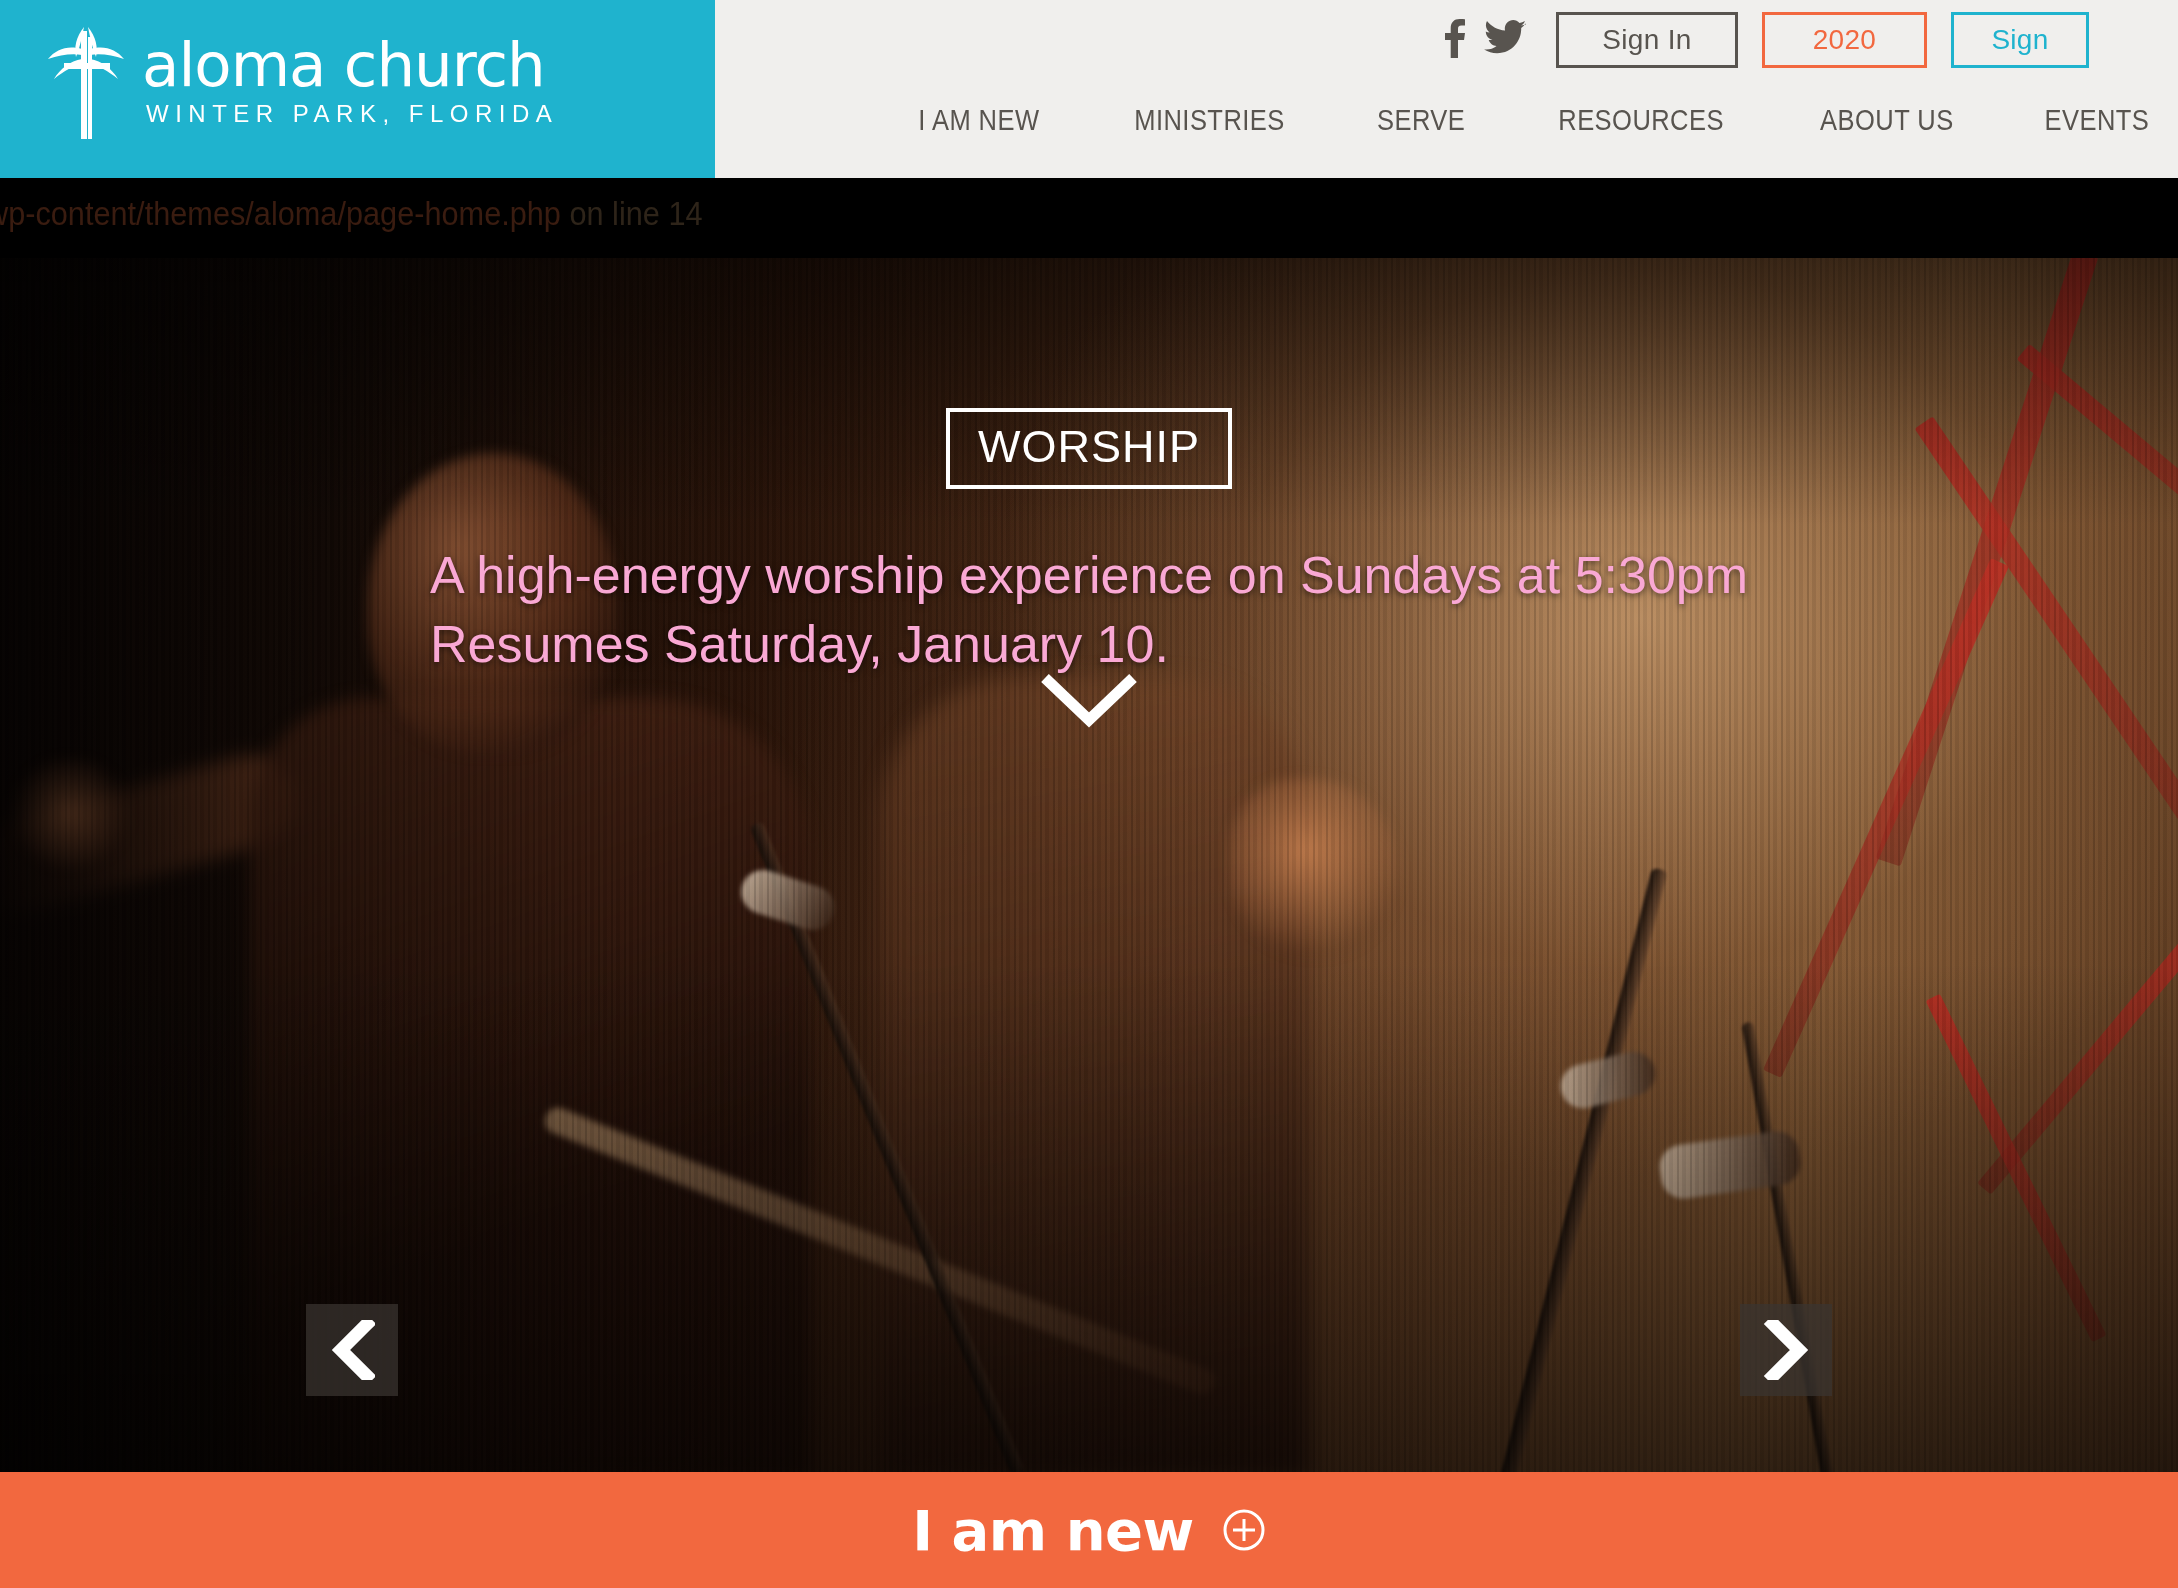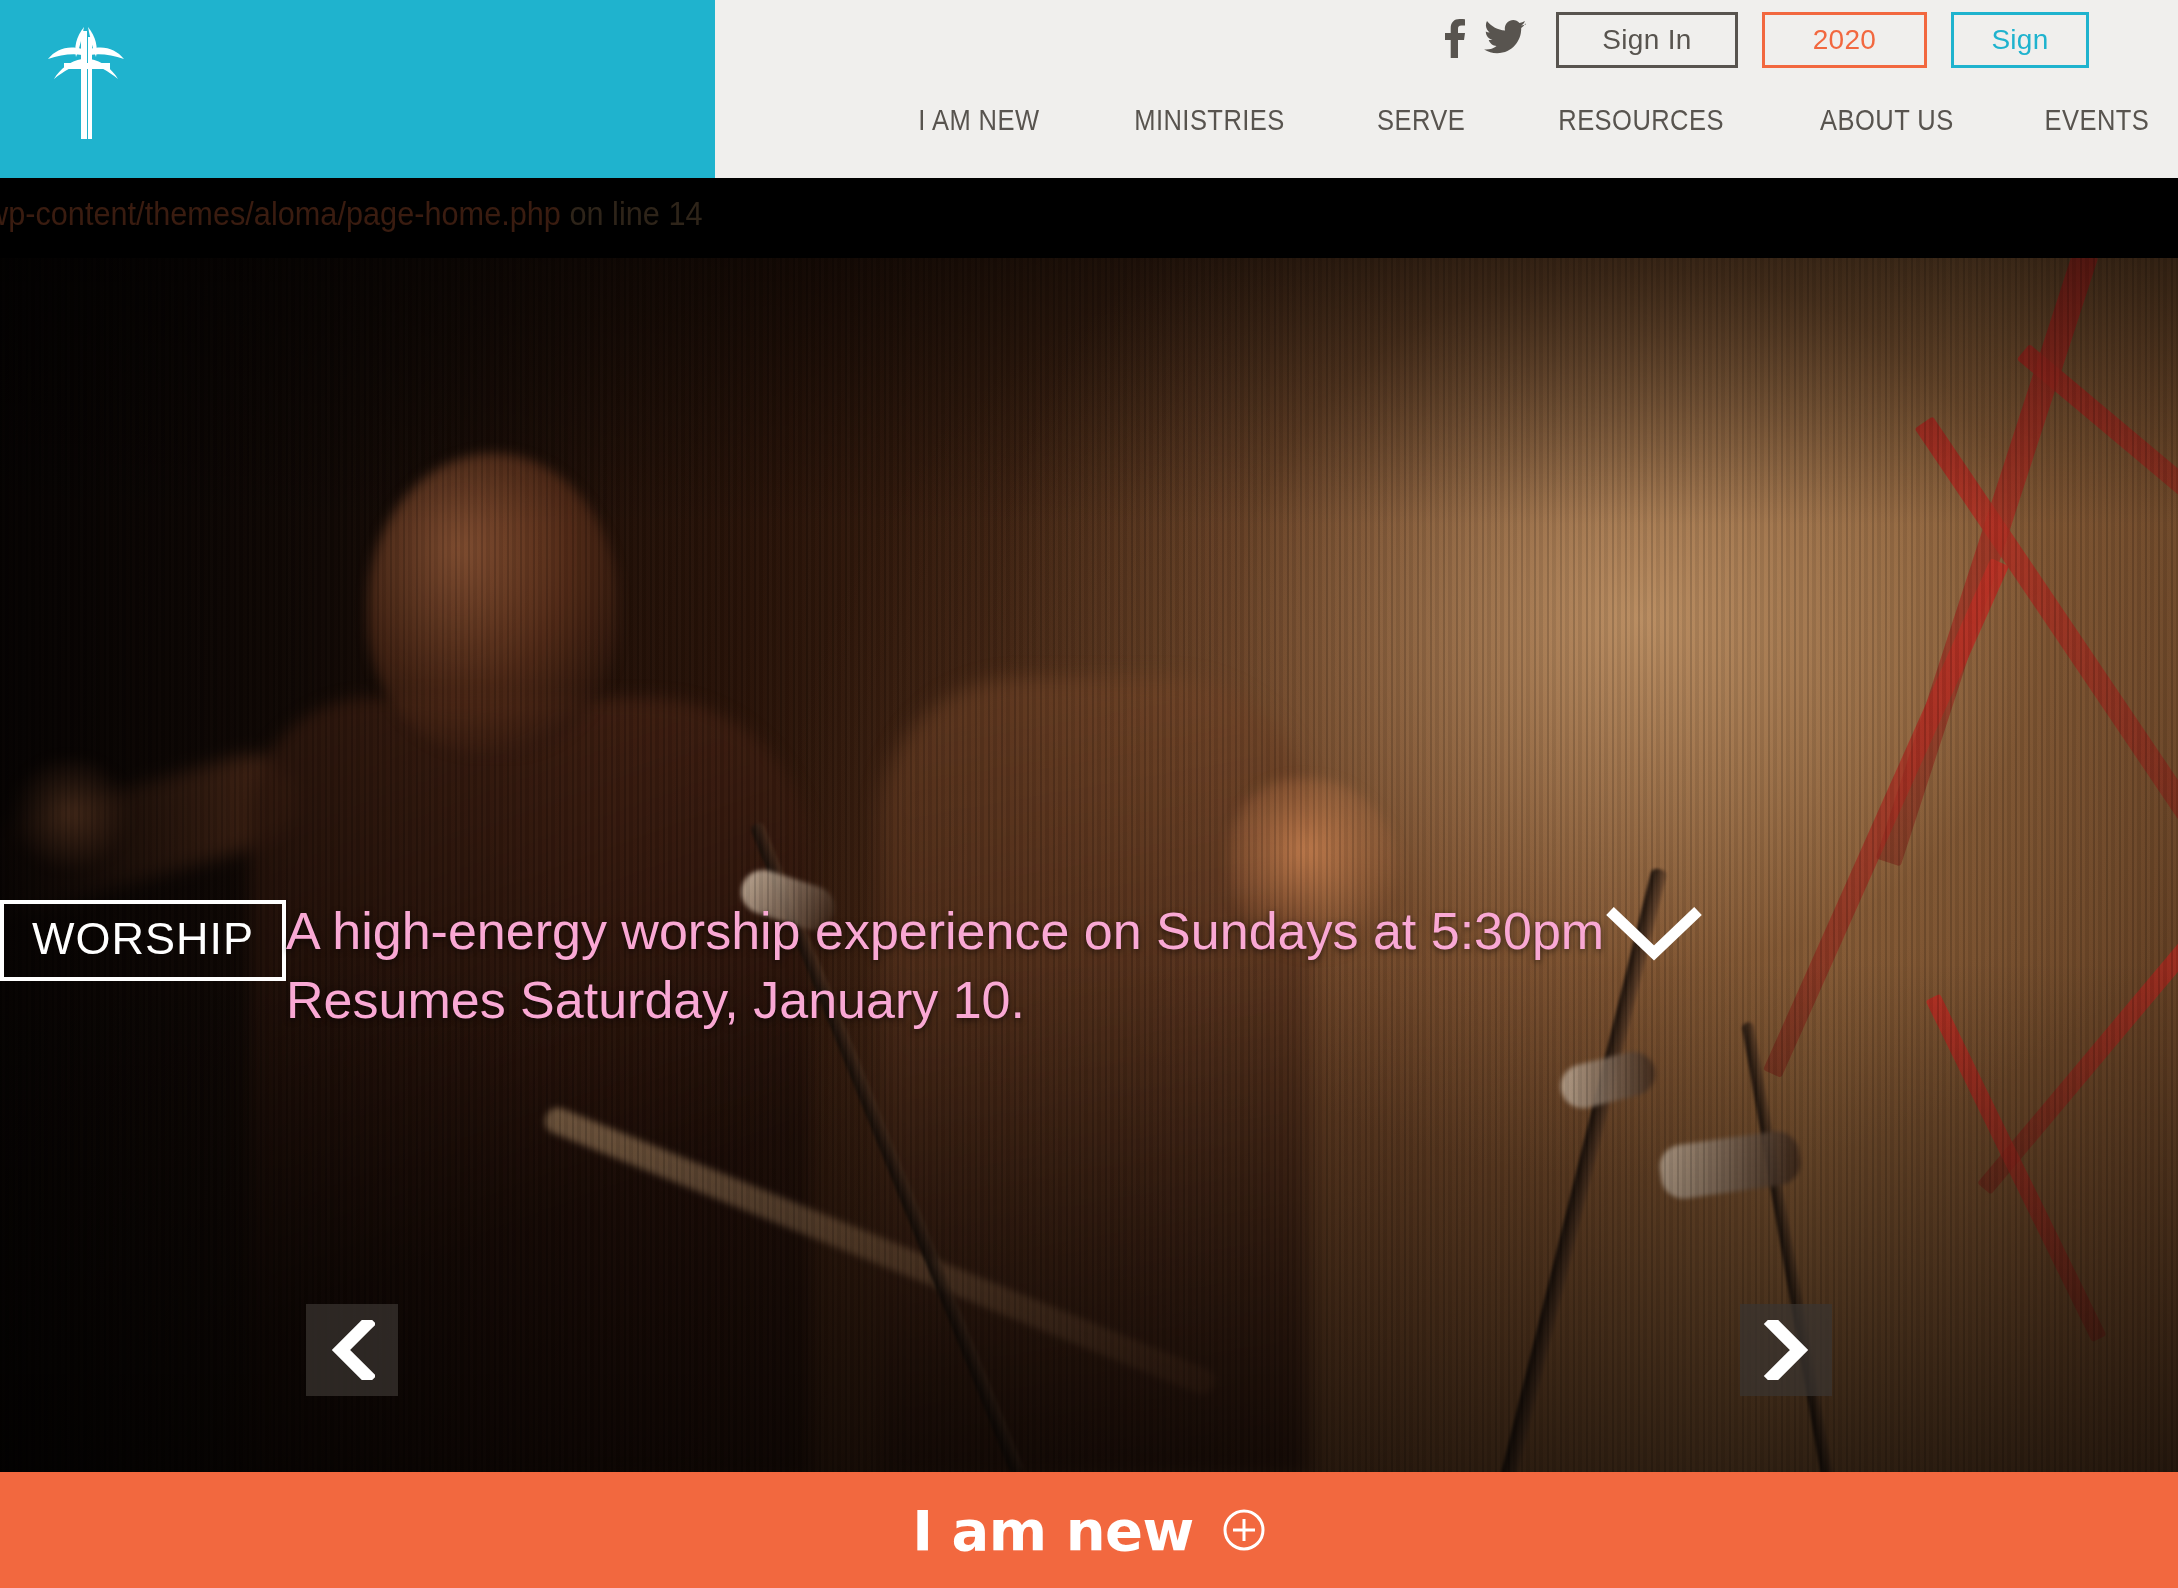--- a/index.html
+++ b/index.html
@@ -191,21 +191,21 @@
   .ph-vig {
     position:absolute; inset:0;
     background:
       linear-gradient(180deg, rgba(0,0,0,0.55) 0%, rgba(0,0,0,0) 22%, rgba(0,0,0,0) 58%, rgba(0,0,0,0.62) 100%),
       linear-gradient(90deg, rgba(0,0,0,0.70) 0%, rgba(0,0,0,0.10) 28%, rgba(0,0,0,0) 60%);
   }
 
   
   .hero-content {
     position:absolute; inset:0;
-    display:flex; align-items:center;
+    display:flex; flex-direction:column; align-items:center;
     padding-top:150px;
   }
   .badge {
     border:4px solid #ffffff; color:#ffffff;
     font-size:45px; letter-spacing:1px;
     padding:12px 28px 16px; line-height:1;
     font-family:"Liberation Sans", sans-serif;
   }
   .headline {
     margin-top:28px; text-align:center;
@@ -264,20 +264,24 @@
               <rect x="20" y="42" width="46" height="6"></rect>
               <path d="M40 6 C32 16 30 26 32 36 C36 26 38 16 40 6 Z"></path>
               <path d="M44 6 C52 16 54 26 52 36 C48 26 46 16 44 6 Z"></path>
               <path d="M38 28 C24 24 12 28 4 38 C16 34 28 32 38 34 Z"></path>
               <path d="M46 28 C60 24 72 28 80 38 C68 34 56 32 46 34 Z"></path>
               <path d="M38 38 C26 40 16 48 10 58 C20 50 30 44 38 43 Z"></path>
               <path d="M46 38 C58 40 68 48 74 58 C64 50 54 44 46 43 Z"></path>
             </g>
           </svg>
         </span>
+        <span class="logo-text">
+          <span class="logo-title">aloma church</span>
+          <span class="logo-sub" style="display:block;">WINTER PARK, FLORIDA</span>
+        </span>
       </div>
     </div>
 
     <div class="social">
       <a href="#">
         <svg width="22" height="40" viewBox="0 0 22 40">
             <path d="M14 40V22h6l1-7h-7v-4c0-2 .6-3.4 3.5-3.4H21V1.3C20.4 1.2 18.2 1 15.6 1 10.2 1 6.7 4.3 6.7 10.3V15H1v7h5.7v18h7.3z"></path>
           </svg>
       </a>
       <a href="#">

